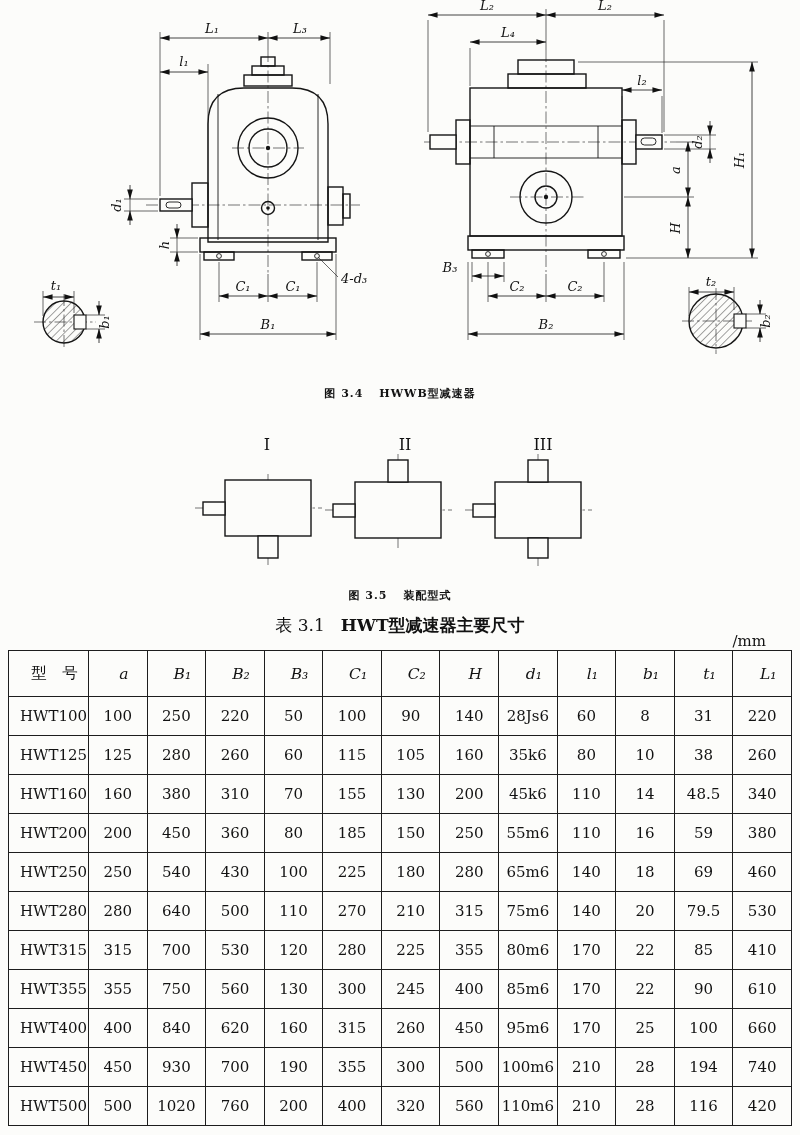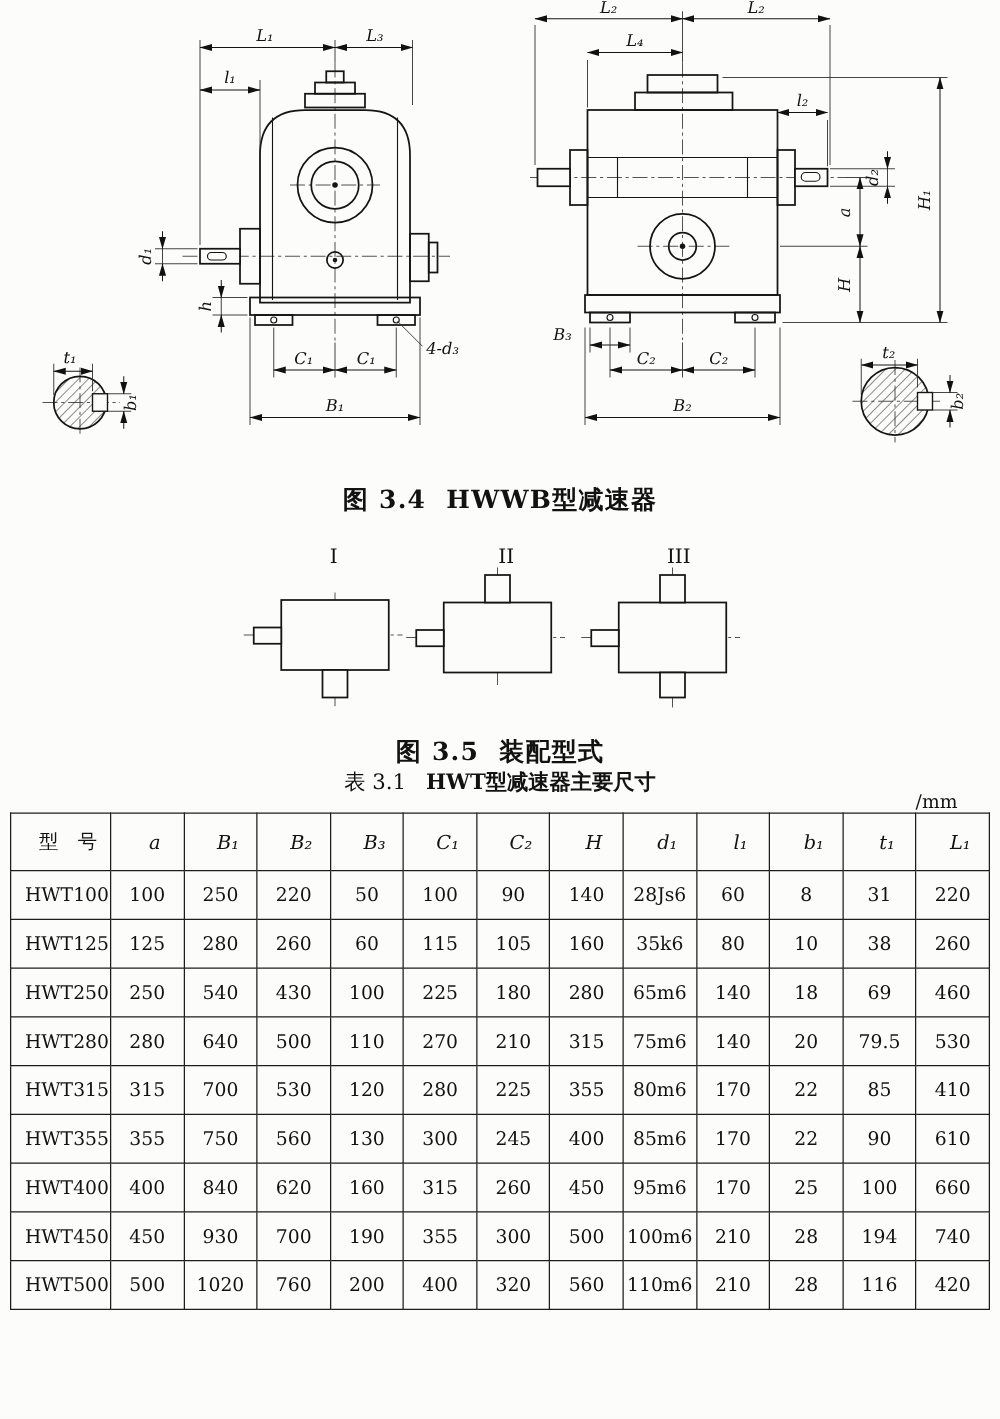--- a/index.html
+++ b/index.html
@@ -23,21 +23,21 @@
   .ext { stroke:#2a2a2a; stroke-width:0.7; }
   .dim { stroke:#141414; stroke-width:0.8; marker-start:url(#arr); marker-end:url(#arr); }
   .dim2 { stroke:#141414; stroke-width:0.8; marker-start:url(#arr2); marker-end:url(#arr2); }
   .dimo { stroke:#141414; stroke-width:0.8; marker-end:url(#arr); }
   .dot { fill:#151515; }
   .dim-label { font-size:13px; font-style:italic; fill:#111; }
   .variant-label { font-size:16px; fill:#111; }
 
   .fig-caption {
     position:absolute; width:100%; text-align:center;
-    font-size:20px; font-weight:bold; letter-spacing:1px;
+    font-size:11px; font-weight:bold; letter-spacing:1px;
   }
   .fig-caption .cap-num { margin-right:16px; }
 
   .table-title { position:absolute; width:100%; text-align:center; font-size:17px; }
   .table-title .tt-bold { font-weight:bold; margin-left:16px; }
   .table-title .tt-unit { position:absolute; right:34px; top:18px; font-size:15px; font-weight:normal; }
 
   #dim-table {
     position:absolute; top:650px; left:8px; width:784px;
     border-collapse:collapse; table-layout:fixed;
@@ -355,20 +355,50 @@
           <td>115</td>
           <td>105</td>
           <td>160</td>
           <td>35k6</td>
           <td>80</td>
           <td>10</td>
           <td>38</td>
           <td>260</td>
         </tr>
         <tr>
+          <td class="model">HWT160</td>
+          <td>160</td>
+          <td>380</td>
+          <td>310</td>
+          <td>70</td>
+          <td>155</td>
+          <td>130</td>
+          <td>200</td>
+          <td>45k6</td>
+          <td>110</td>
+          <td>14</td>
+          <td>48.5</td>
+          <td>340</td>
+        </tr>
+        <tr>
+          <td class="model">HWT200</td>
+          <td>200</td>
+          <td>450</td>
+          <td>360</td>
+          <td>80</td>
+          <td>185</td>
+          <td>150</td>
+          <td>250</td>
+          <td>55m6</td>
+          <td>110</td>
+          <td>16</td>
+          <td>59</td>
+          <td>380</td>
+        </tr>
+        <tr>
           <td class="model">HWT250</td>
           <td>250</td>
           <td>540</td>
           <td>430</td>
           <td>100</td>
           <td>225</td>
           <td>180</td>
           <td>280</td>
           <td>65m6</td>
           <td>140</td>

